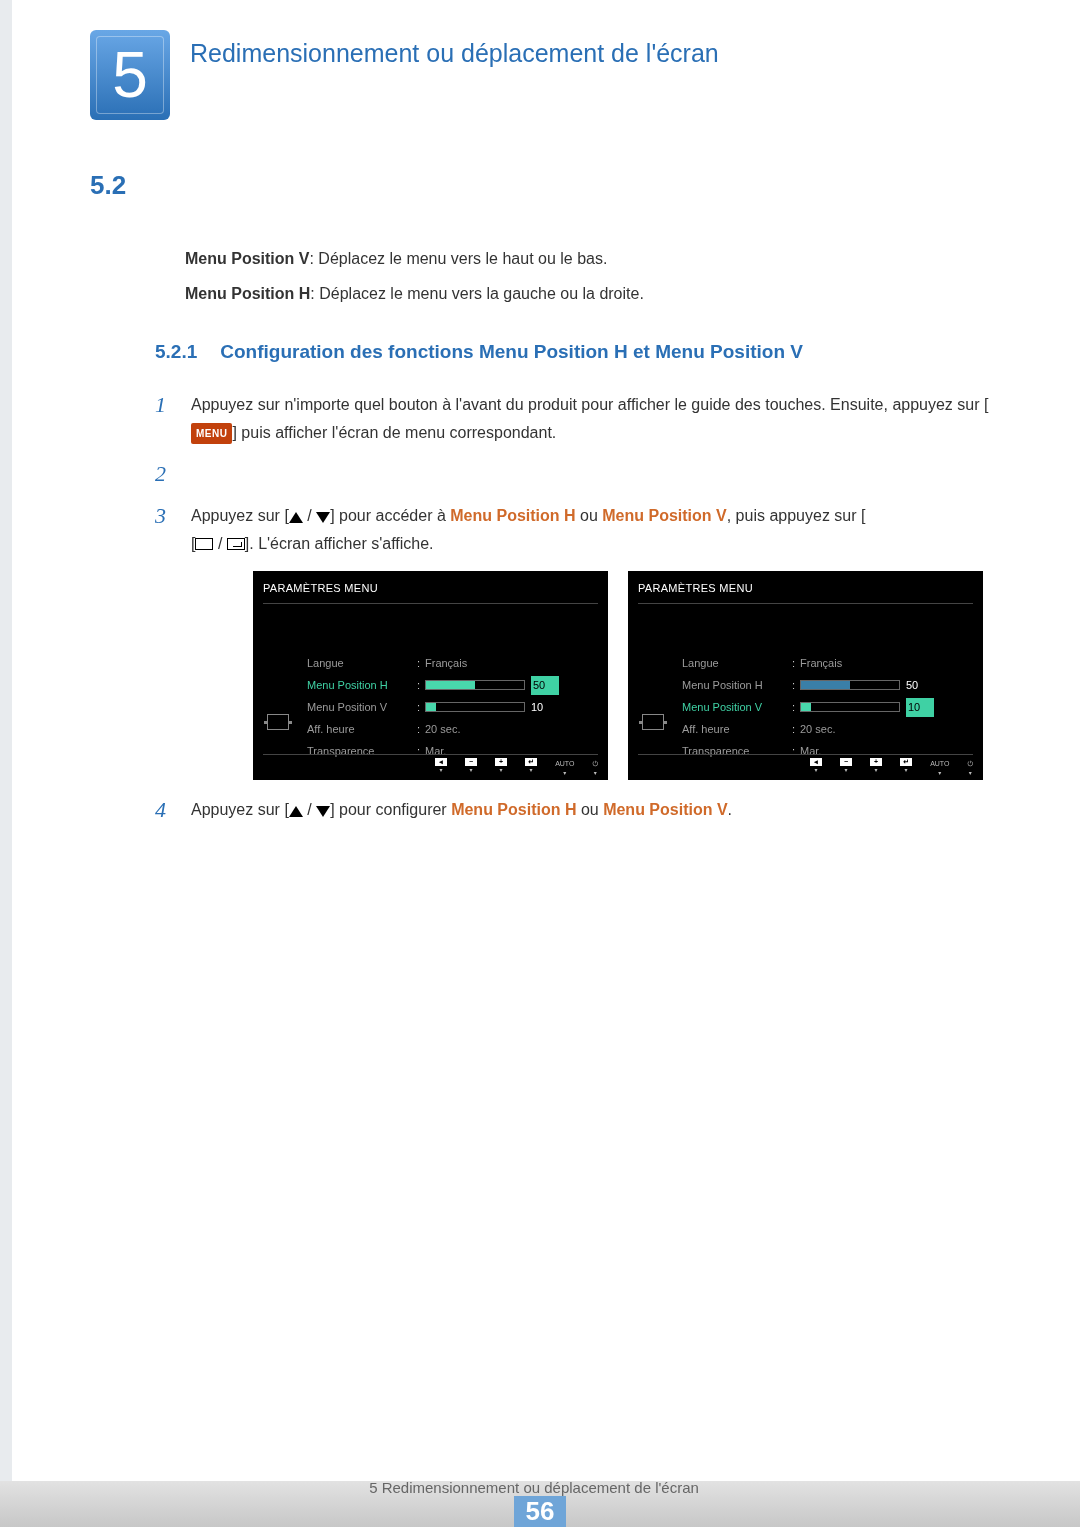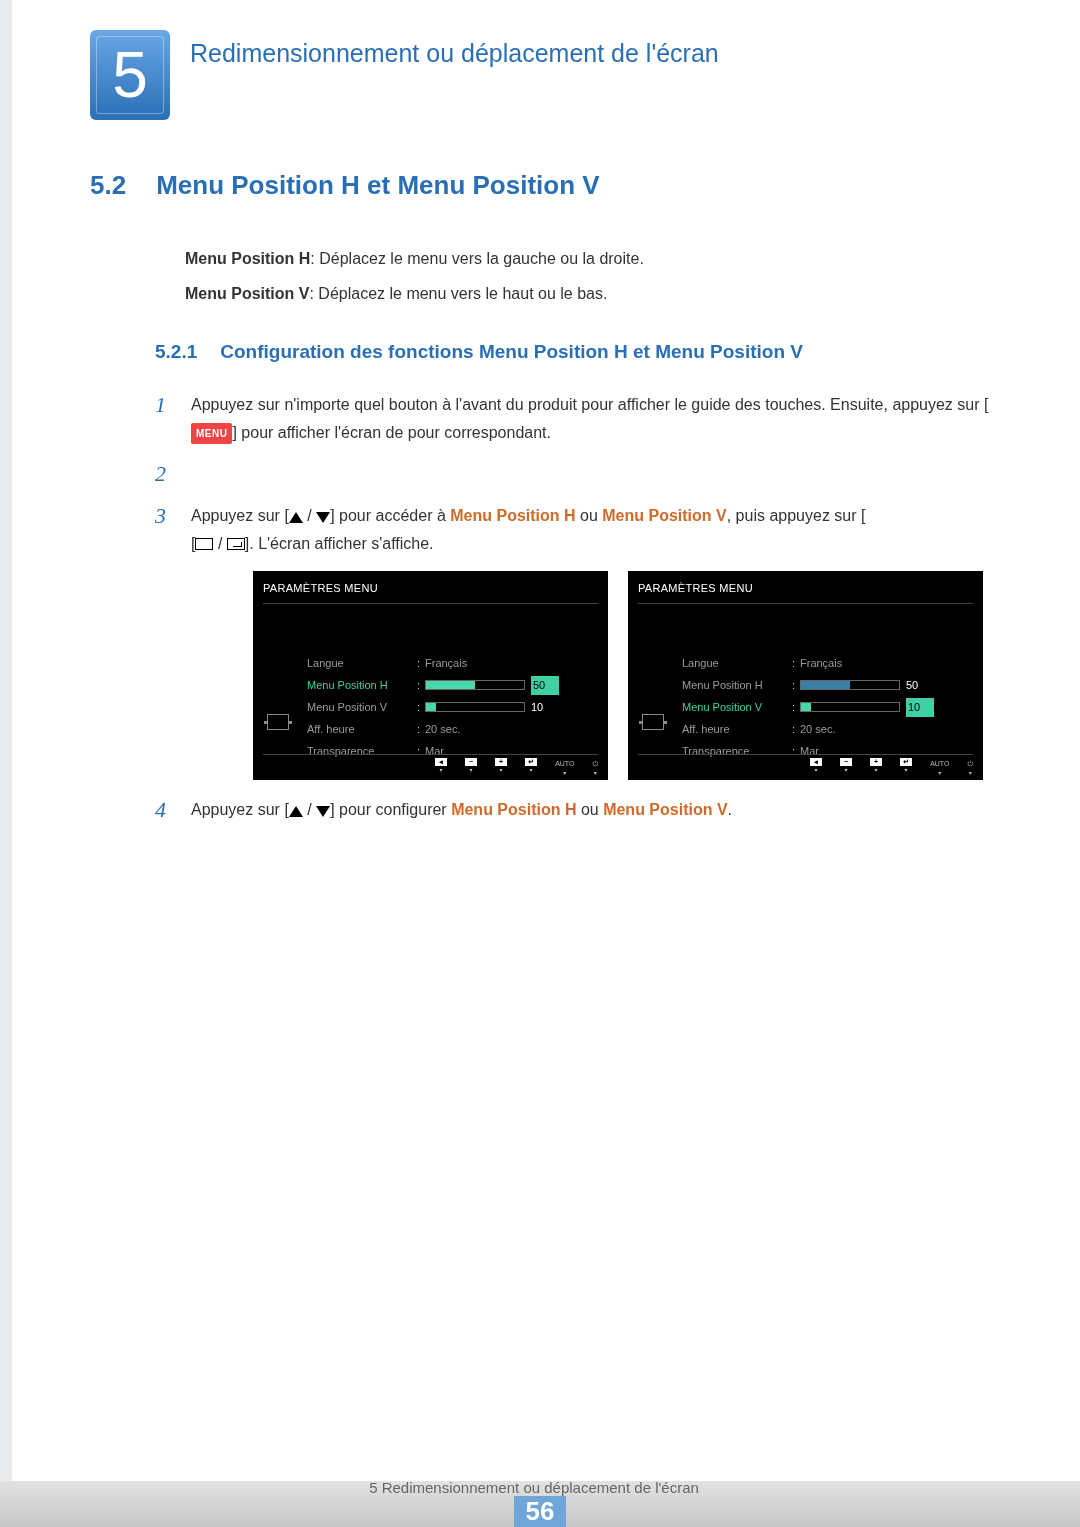--- a/index.html
+++ b/index.html
@@ -83,21 +83,21 @@
     font-style: italic;
     font-family: "Times New Roman", serif;
     font-size: 22px;
     width: 18px;
     flex-shrink: 0;
     line-height: 1.3;
   }
   .orange { color: #d06a2a; font-weight: 700; }
   .btn-chip {
     display:inline-block;
-    background:#ef4444;
+    background:#c2410c;
     color:#fff;
     font-size:10px;
     padding:2px 5px;
     border-radius:2px;
     vertical-align: middle;
     font-weight:700;
     letter-spacing:.5px;
   }
   .tri-up, .tri-down {
     display:inline-block;
@@ -245,43 +245,42 @@
 
 <div class="page">
 
   <div class="chapter-header">
     <div class="chapter-badge">5</div>
     <div class="chapter-title">Redimensionnement ou déplacement de l'écran</div>
   </div>
 
   <div class="section-head">
     <span>5.2</span>
-    <span>Menu Position H et Menu Position V</span>
   </div>
 
   <div class="intro">
     <div>
+      <span class="bold">Menu Position V</span><span>: Déplacez le menu vers le haut ou le bas.</span>
+    </div>
+    <div>
       <span class="bold">Menu Position H</span><span>: Déplacez le menu vers la gauche ou la droite.</span>
-    </div>
-    <div>
-      <span class="bold">Menu Position V</span><span>: Déplacez le menu vers le haut ou le bas.</span>
     </div>
   </div>
 
   <div class="subsection-head">
     <span class="num">5.2.1</span>
     <span>Configuration des fonctions Menu Position H et Menu Position V</span>
   </div>
 
   <div class="steps">
 
     <div class="step-row">
       <div class="step-num">1</div>
       <div>
-        <span>Appuyez sur n'importe quel bouton à l'avant du produit pour afficher le guide des touches. Ensuite, appuyez sur [</span><span class="btn-chip">MENU</span><span>] pour afficher l'écran de pour correspondant.</span>
+        <span>Appuyez sur n'importe quel bouton à l'avant du produit pour afficher le guide des touches. Ensuite, appuyez sur [</span><span class="btn-chip">MENU</span><span>] puis afficher l'écran de menu correspondant.</span>
       </div>
     </div>
 
     <div class="step-row">
       <div class="step-num">2</div>
     </div>
 
     <div class="step-row">
       <div class="step-num">3</div>
       <div>

